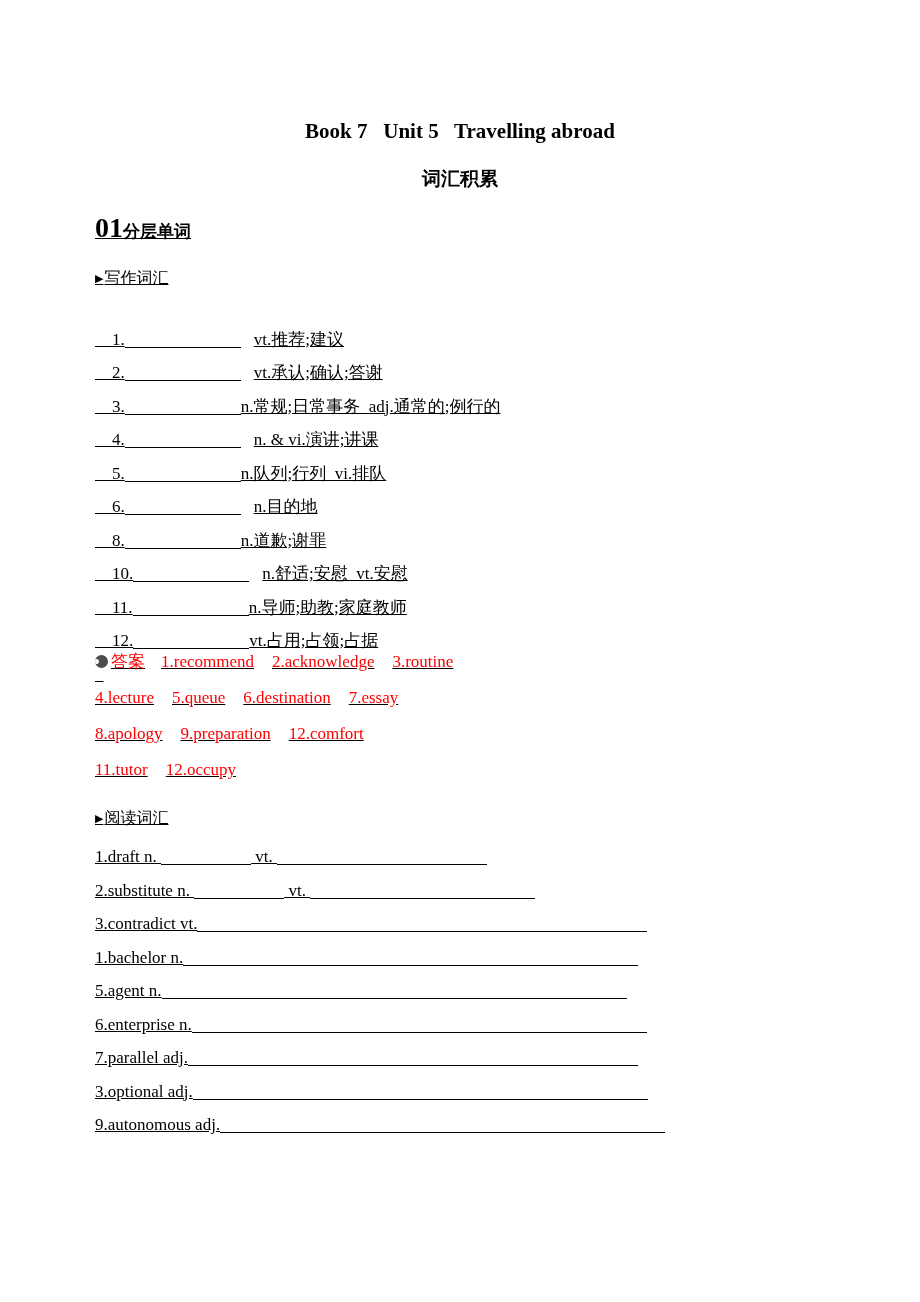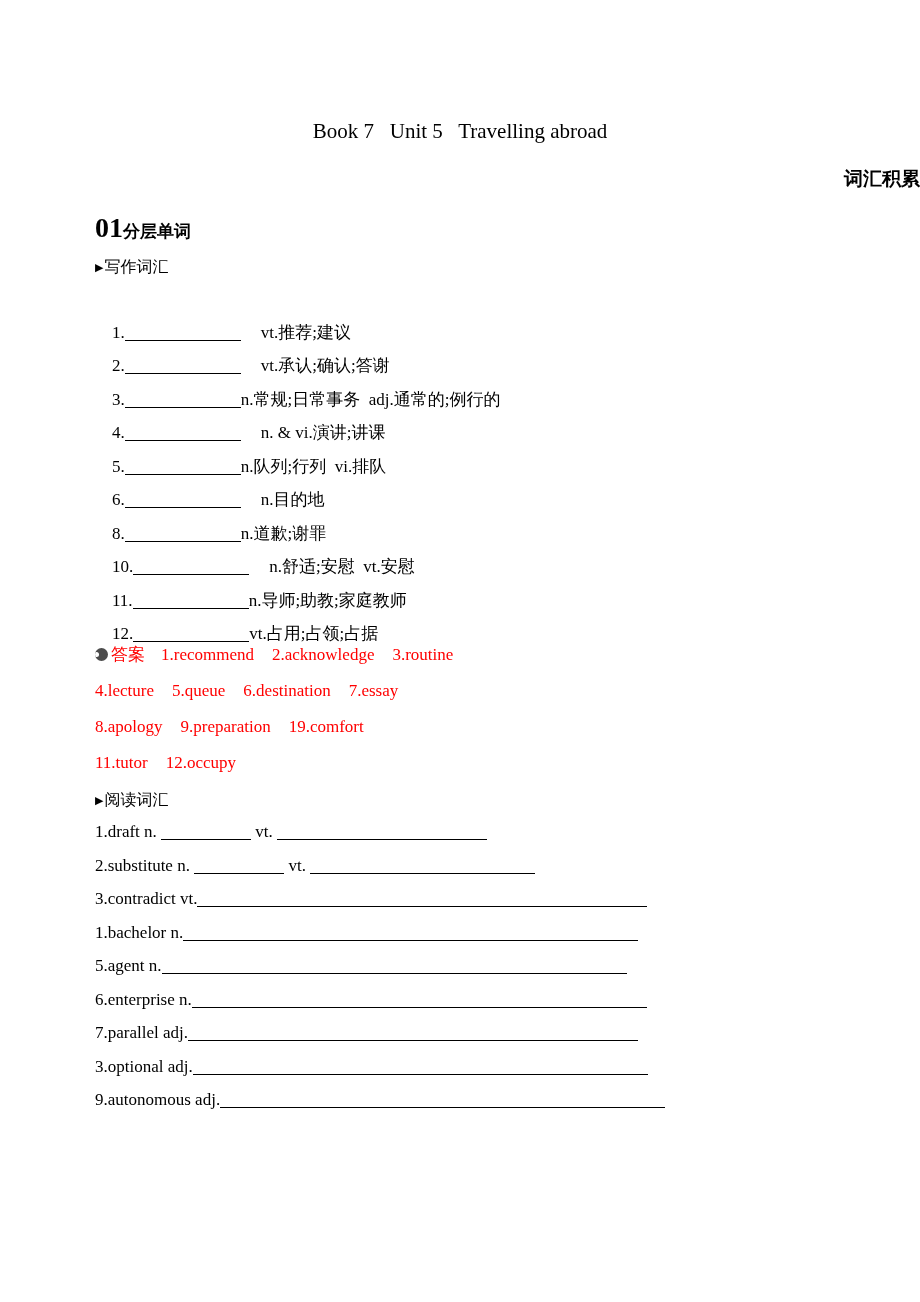--- a/index.html
+++ b/index.html
@@ -16,77 +16,78 @@
   }
   .page {
     padding-top: 116px;
     box-sizing: border-box;
     width: 920px;
     min-height: 1302px;
   }
   .doc-title {
     text-align: center;
     font-family: "Liberation Serif", serif;
-    font-weight: normal;
+    font-weight: bold;
     font-size: 21px;
     line-height: 30px;
     white-space: pre;
   }
   .doc-subtitle {
-    text-align: right;
+    text-align: center;
     font-family: "Liberation Sans", sans-serif;
     font-weight: 600;
     font-size: 19px;
     line-height: 26px;
     margin-top: 20px;
   }
   .content {
     padding-left: 95px;
     padding-right: 40px;
+    text-decoration: underline;
   }
   .sec-head {
     margin-top: 20px;
     line-height: 32px;
   }
   .sec-num {
     font-family: "Liberation Serif", serif;
     font-weight: bold;
     font-size: 28px;
   }
   .sec-title {
     font-family: "Liberation Sans", sans-serif;
     font-weight: 600;
     font-size: 17px;
   }
   .sub-head {
     font-family: "Liberation Sans", sans-serif;
     font-size: 16px;
-    line-height: 29px;
-    margin-top: 4px;
+    line-height: 20px;
+    margin-top: 20px;
   }
   .tri-icon {
     font-family: "DejaVu Sans", sans-serif;
     font-size: 11px;
     vertical-align: 1px;
     margin-right: 1px;
   }
   .vocab-line {
     font-size: 17px;
     line-height: 33.5px;
     height: 33.5px;
     white-space: pre;
   }
   .blank {
     display: inline-block;
     height: 13px;
     border-bottom: 1px solid #000000;
     vertical-align: -3px;
   }
   .gapped {
-    margin-left: 20px;
+    margin-left: 13px;
   }
   .answers-block {
     margin-top: 20px;
   }
   .ans-line {
     font-size: 17px;
     line-height: 36px;
     height: 36px;
     white-space: pre;
   }
@@ -111,21 +112,21 @@
     background: #ffffff;
     border-radius: 50%;
   }
   .ans-label {
     margin-right: 16px;
   }
   .ans-tok {
     margin-right: 18px;
   }
   .reading-list {
-    margin-top: 0;
+    margin-top: 11px;
   }
 </style>
 </head>
 <body>
 
 <div class="page">
 
   <div class="doc-title">Book 7   Unit 5   Travelling abroad</div>
   <div class="doc-subtitle">词汇积累</div>
 
@@ -179,21 +180,21 @@
   </div>
 
   <div class="vocab-line">
     <span>12.</span><span class="blank" style="width: 116px;"></span><span>vt.占用;占领;占据</span>
   </div>
 </div>
 
     <div class="answers-block" style="color: rgb(255, 0, 0);">
         <div class="ans-line"><span class="ans-icon" style="background: rgb(76, 76, 76);"></span><span class="ans-label">答案</span><span class="ans-tok">1.recommend</span><span class="ans-tok">2.acknowledge</span><span class="ans-tok">3.routine</span></div>
         <div class="ans-line"><span class="ans-tok">4.lecture</span><span class="ans-tok">5.queue</span><span class="ans-tok">6.destination</span><span class="ans-tok">7.essay</span></div>
-        <div class="ans-line"><span class="ans-tok">8.apology</span><span class="ans-tok">9.preparation</span><span class="ans-tok">19.comfort</span></div>
+        <div class="ans-line"><span class="ans-tok">8.apology</span><span class="ans-tok">9.preparation</span><span class="ans-tok">12.comfort</span></div>
         <div class="ans-line"><span class="ans-tok">11.tutor</span><span class="ans-tok">12.occupy</span></div>
       </div>
 
     <div class="sub-head">
       <span class="tri-icon">▶</span><span>阅读词汇</span>
     </div>
 
     <div class="reading-list">
         <div class="vocab-line"><span>1.draft n.&nbsp;</span><span class="blank" style="width: 90px;"></span><span>&nbsp;vt.&nbsp;</span><span class="blank" style="width: 210px;"></span></div>
         <div class="vocab-line"><span>2.substitute n.&nbsp;</span><span class="blank" style="width: 90px;"></span><span>&nbsp;vt.&nbsp;</span><span class="blank" style="width: 225px;"></span></div>

